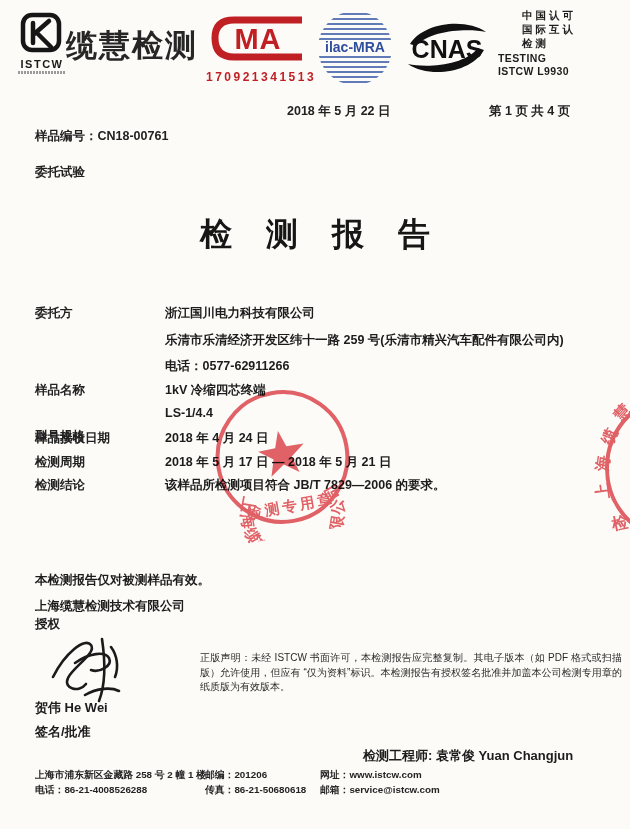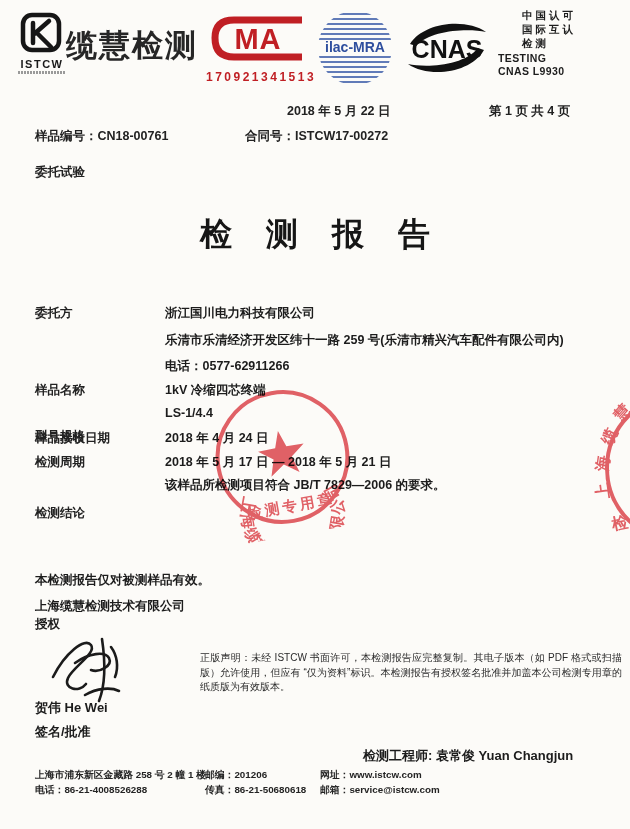--- a/index.html
+++ b/index.html
@@ -79,31 +79,28 @@
       <path d="M82 30 C68 54 26 58 6 44 C24 48 62 46 76 28 Z" fill="#111"></path>
       <text x="45" y="38" text-anchor="middle" font-size="25" font-weight="900" fill="#111">CNAS</text>
     </svg>
   </div>
 
   <div class="abs accred" style="left:498px;top:10px;">
     <div class="cn">中国认可</div>
     <div class="cn">国际互认</div>
     <div class="cn">检测</div>
     <div class="en">TESTING</div>
-    <div class="en">CNAS L9930</div>
+    <div class="en">ISTCW L9930</div>
   </div>
 
   <div class="abs meta-txt" style="left:287px;top:103px;">2018 年 5 月 22 日</div>
   <div class="abs meta-txt" style="left:489px;top:103px;">第 1 页 共 4 页</div>
 
   <div class="abs meta-txt" style="left:35px;top:128px;">
     <span>样品编号：</span><span>CN18-00761</span>
-  </div>
-  <div class="abs meta-txt" style="left:245px;top:128px;">
-    <span>合同号：</span><span>ISTCW17-00272</span>
   </div>
 
   <div class="abs meta-txt" style="left:35px;top:164px;">委托试验</div>
 
   <div class="abs doc-title" style="left:0;top:213px;">检测报告</div>
 
   <div class="abs label-txt" style="left:35px;top:305px;">委托方</div>
   <div class="abs value-txt" style="left:165px;top:305px;">浙江国川电力科技有限公司</div>
   <div class="abs value-txt" style="left:165px;top:332px;">乐清市乐清经济开发区纬十一路 259 号(乐清市精兴汽车配件有限公司内)</div>
   <div class="abs value-txt" style="left:165px;top:358px;">电话：0577-62911266</div>
@@ -113,21 +110,21 @@
 
   <div class="abs label-txt" style="left:35px;top:428px;">型号规格</div>
   <div class="abs value-txt" style="left:165px;top:406px;">LS-1/4.4</div>
 
   <div class="abs label-txt" style="left:35px;top:430px;">样品接收日期</div>
   <div class="abs value-txt" style="left:165px;top:430px;">2018 年 4 月 24 日</div>
 
   <div class="abs label-txt" style="left:35px;top:454px;">检测周期</div>
   <div class="abs value-txt" style="left:165px;top:454px;">2018 年 5 月 17 日 — 2018 年 5 月 21 日</div>
 
-  <div class="abs label-txt" style="left:35px;top:505px;">检测结论</div>
+  <div class="abs label-txt" style="left:35px;top:477px;">检测结论</div>
   <div class="abs value-txt" style="left:165px;top:477px;">该样品所检测项目符合 JB/T 7829—2006 的要求。</div>
 
   <div class="abs stamp stamp-main" style="left:207px;top:384px;width:152px;height:152px;">
     <svg width="152" height="152" viewBox="0 0 150 150">
       <defs>
         <path id="sealArc" d="M 34 100.7 A 50 50 0 1 0 116 100.7" fill="none"></path>
       </defs>
       <circle cx="75" cy="72" r="64" fill="none" stroke="#df4850" stroke-width="4"></circle>
       <text font-size="15.5" font-weight="700" fill="#df4850" letter-spacing="2">
         <textPath href="#sealArc" startOffset="50%" text-anchor="middle">上海缆慧检测技术有限公司</textPath>

